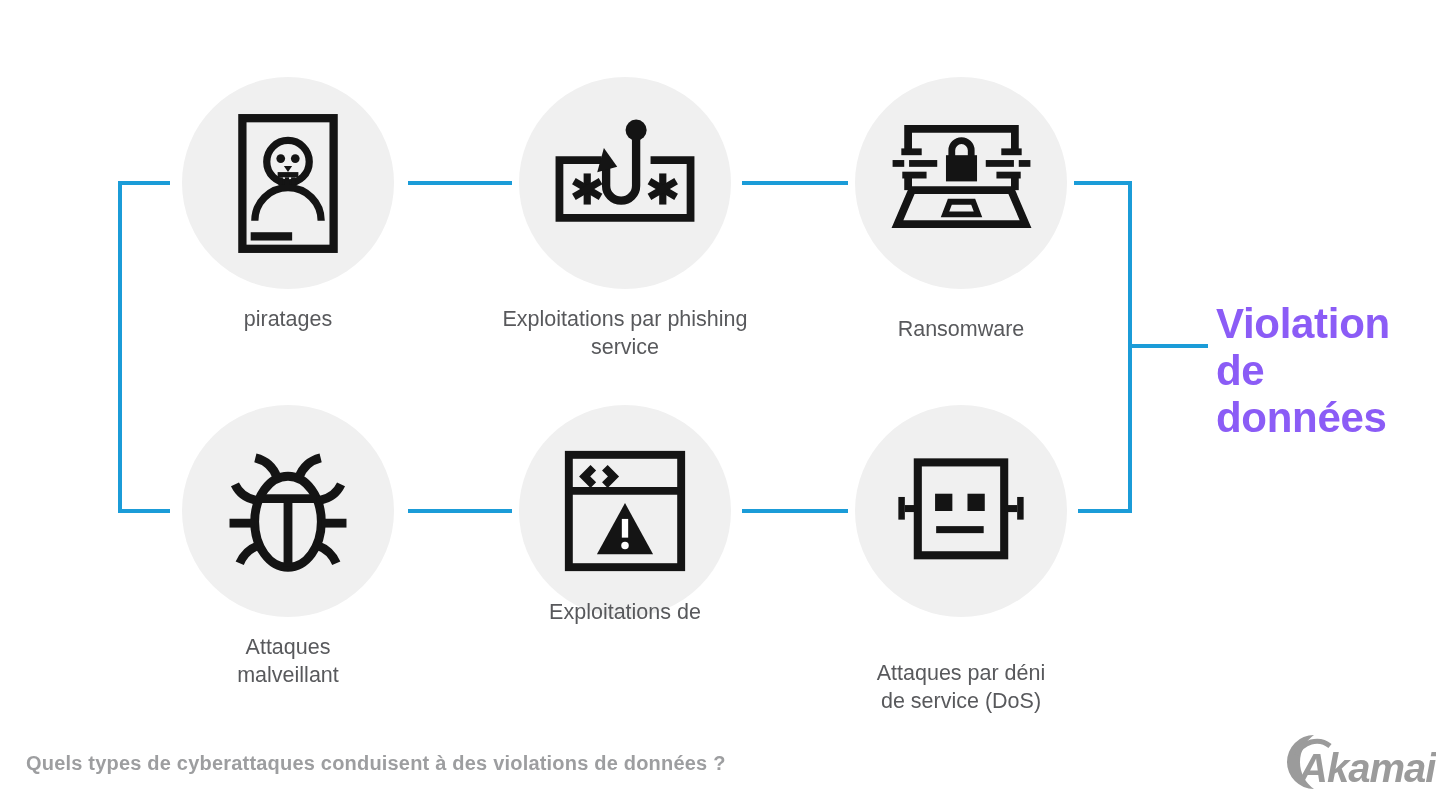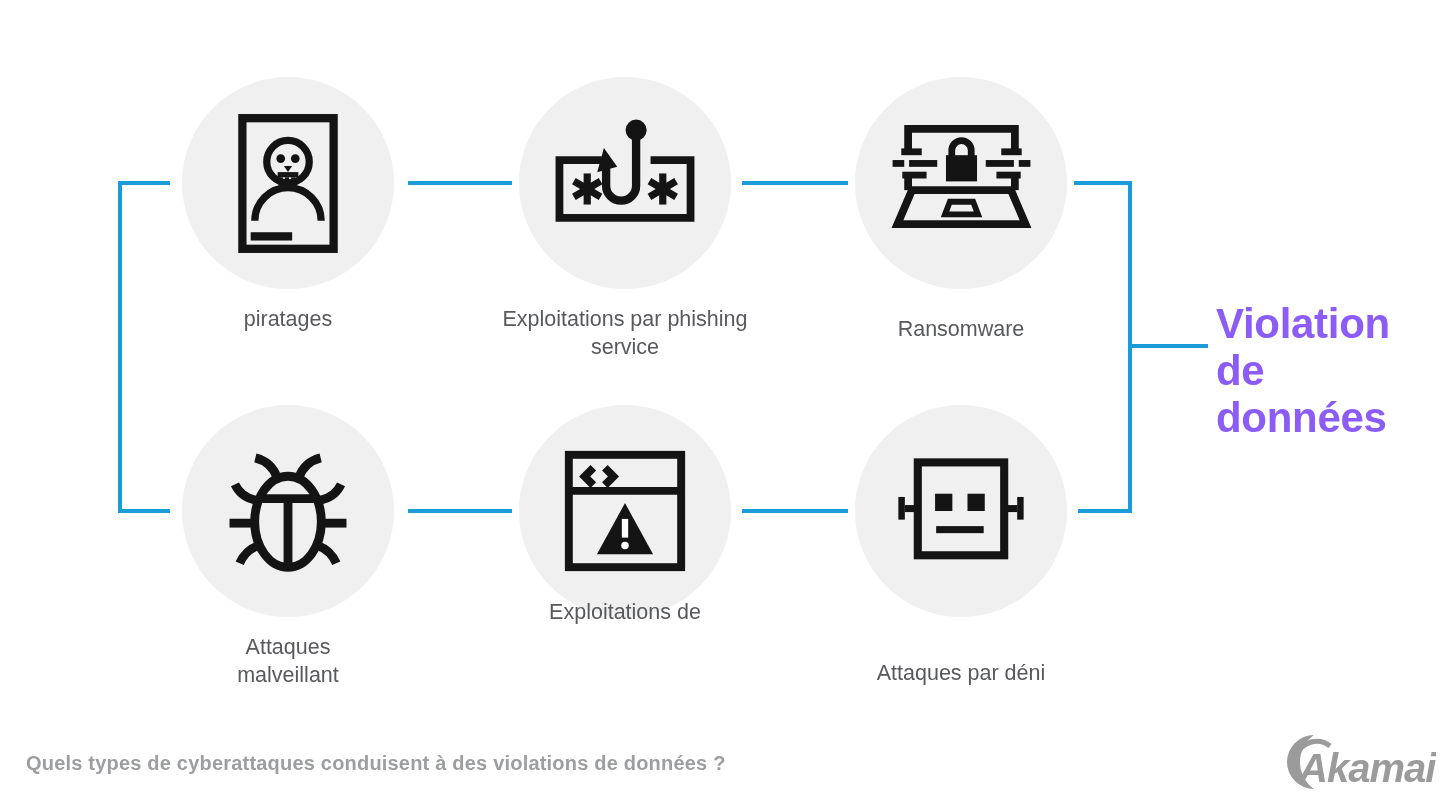--- a/index.html
+++ b/index.html
@@ -158,20 +158,21 @@
       <rect x="66" y="34" width="16" height="16" fill="#141414"></rect>
       <rect x="37" y="64" width="44" height="6.5" fill="#141414"></rect>
       <rect x="2" y="37" width="6" height="21" fill="#141414"></rect>
       <rect x="8" y="44.5" width="12" height="6.5" fill="#141414"></rect>
       <rect x="112" y="37" width="6" height="21" fill="#141414"></rect>
       <rect x="100" y="44.5" width="12" height="6.5" fill="#141414"></rect>
     </svg>
   </div>
   <div class="node-label" style="left:811px;top:634px;margin-top:26px;">
     <div>Attaques par déni</div>
+    <div>de service (DoS)</div>
     <div></div>
   </div>
 
   <div class="big-title">
     <div>Violation</div>
     <div>de données</div>
   </div>
 
   <div class="caption">Quels types de cyberattaques conduisent à des violations de données ?</div>
 

